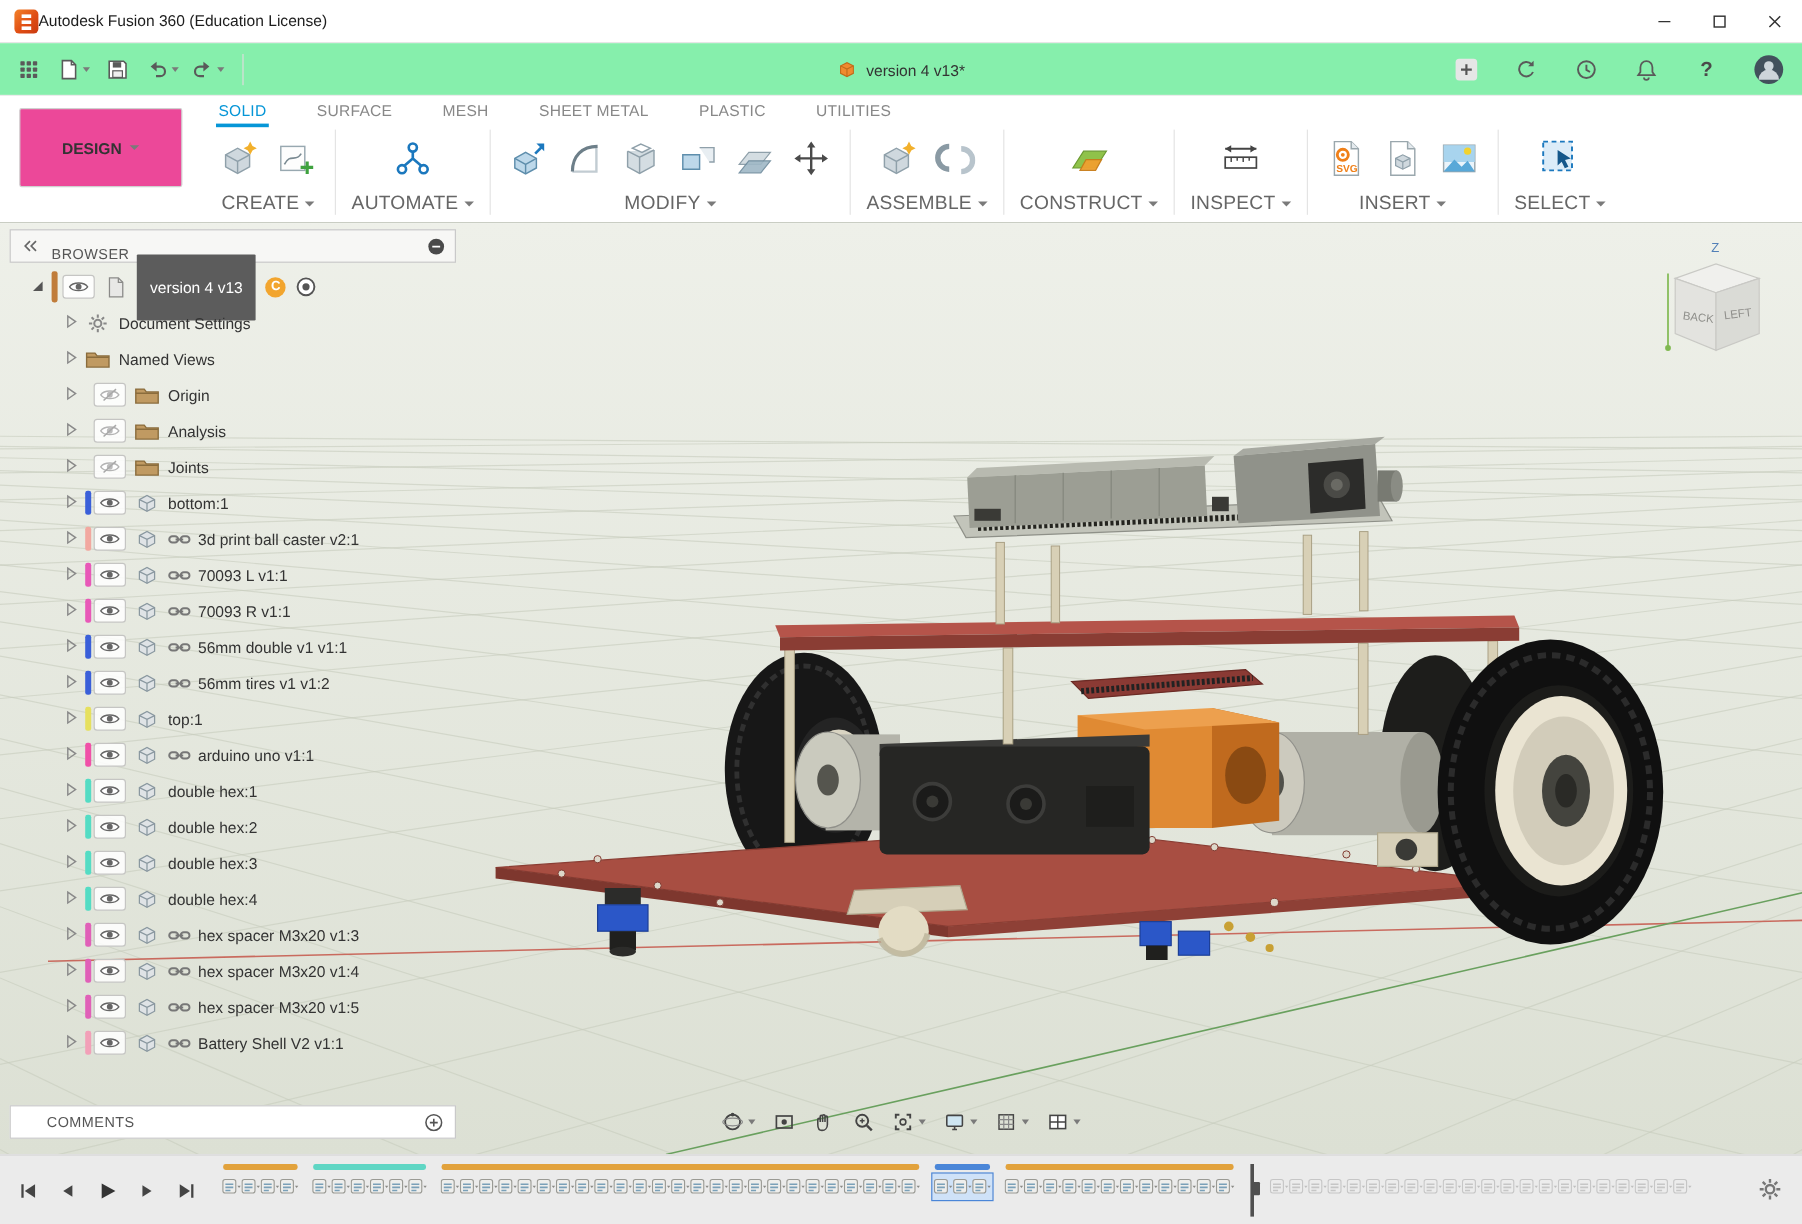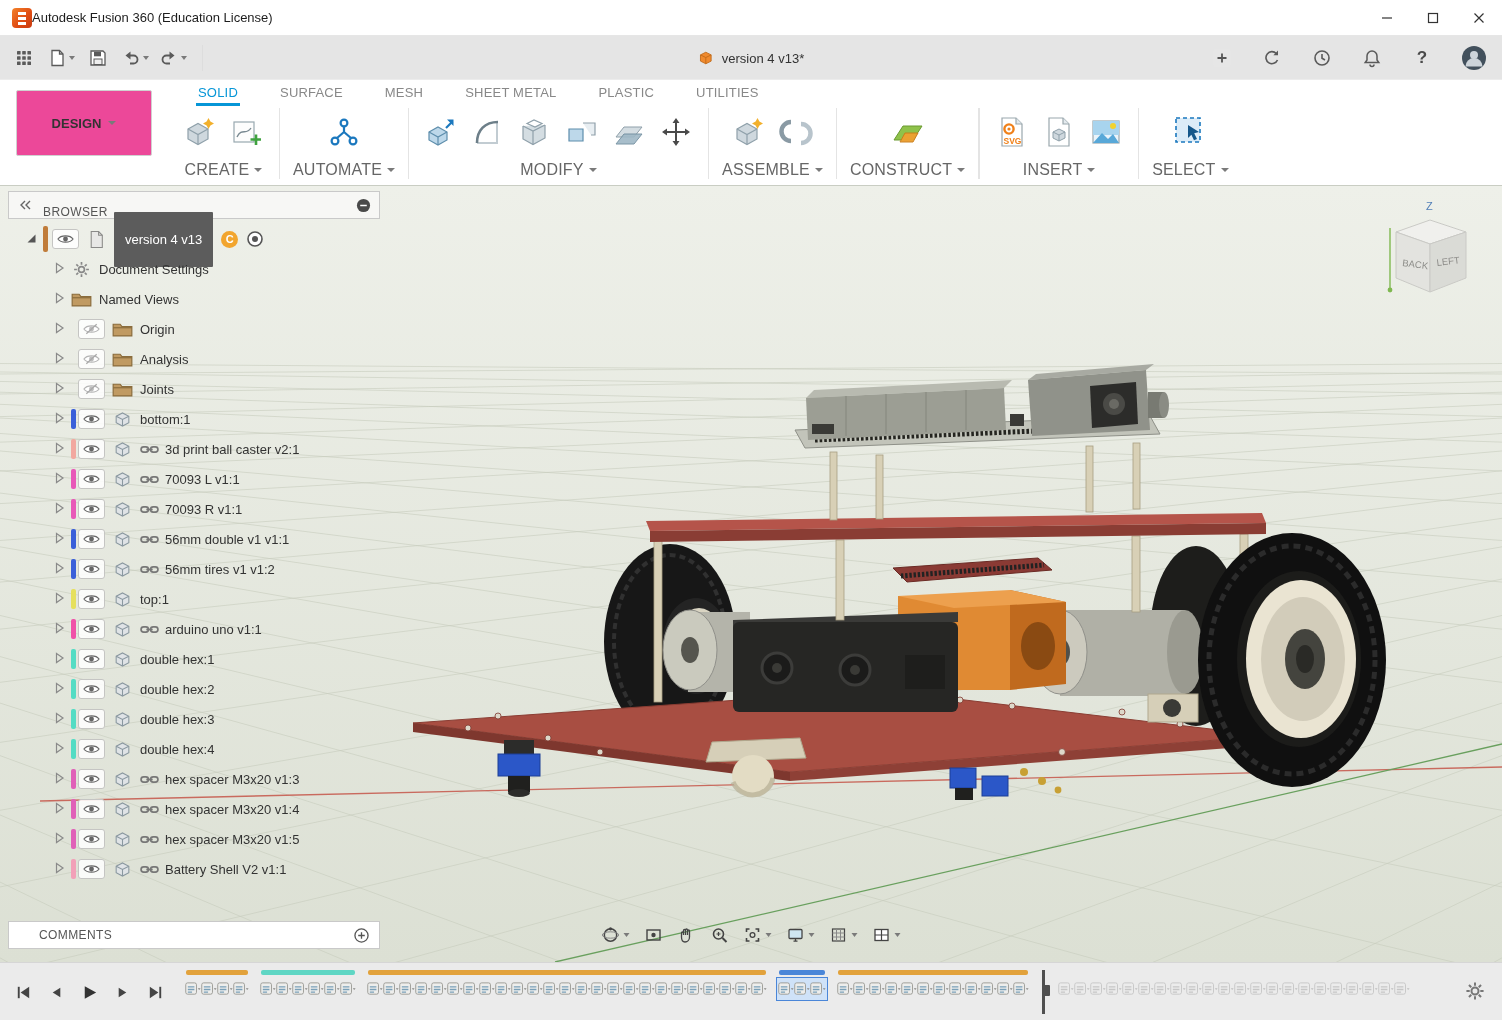--- a/index.html
+++ b/index.html
@@ -10,40 +10,40 @@
   
   .titlebar{position:absolute;top:0;left:0;right:0;height:36px;background:#fff;border-bottom:1px solid #e6e6e6;display:flex;align-items:center;}
   .app-logo{width:20px;height:20px;margin-left:12px;border-radius:4px;background:linear-gradient(135deg,#f3822a,#e04e14 55%,#c93a10);position:relative;}
   .app-logo::after{content:"";position:absolute;left:6px;top:4px;width:8px;height:3px;background:#fff;box-shadow:0 5px 0 #fff,-0px 10px 0 #fff;}
   .title-text{font-size:13px;color:#1d1d1d;}
   .win-btns{margin-left:auto;display:flex;height:100%;}
   .win-btn{width:46px;height:100%;display:flex;align-items:center;justify-content:center;}
   .win-btn svg{width:12px;height:12px;}
 
   
-  .qat{position:absolute;top:36px;left:0;right:0;height:44px;background:#e5e5e5;border-bottom:1px solid #ececec;}
+  .qat{position:absolute;top:36px;left:0;right:0;height:44px;background:#86efac;border-bottom:1px solid #ececec;}
   .qat-left{position:absolute;left:8px;top:0;height:44px;display:flex;align-items:center;gap:4px;}
   .qat-btn{height:32px;min-width:32px;padding:0 3px;display:flex;align-items:center;justify-content:center;border-radius:3px;}
   .icn20{width:20px;height:20px;display:inline-block;}
   .icn20 svg{width:100%;height:100%;}
   .qat-sep{width:1px;height:26px;background:#ddd;margin:0 8px;}
   .doc-tab{position:absolute;left:50%;top:0;transform:translateX(-50%);height:44px;display:flex;align-items:center;gap:8px;font-size:13px;color:#333;}
   .doc-tab .icn16{width:16px;height:16px;}
   .tab-close{position:absolute;left:1206px;top:10px;width:24px;height:24px;display:flex;align-items:center;justify-content:center;border-radius:3px;color:#555;}
   .tab-close svg{width:11px;height:11px;}
   .qat-right{position:absolute;right:12px;top:0;height:44px;display:flex;align-items:center;gap:22px;}
   .qat-right .qat-btn{min-width:28px;}
   .help-glyph{font-size:17px;font-weight:bold;color:#4a4a4a;}
   .icn26{width:26px;height:26px;}
   .icn26 svg{width:100%;height:100%;}
 
   
   .ribbon{position:absolute;top:80px;left:0;right:0;height:106px;background:#fff;border-bottom:1px solid #c9cdc3;}
   .design-box{position:absolute;left:16px;top:10px;width:136px;height:66px;border:1px solid #d0d0d0;border-radius:2px;display:flex;align-items:center;justify-content:center;gap:7px;font-size:13px;font-weight:bold;color:#333;background:#ec4899;}
-  .ribbon-tabs{position:absolute;left:196px;top:3px;display:flex;gap:38px;justify-content:flex-end;}
+  .ribbon-tabs{position:absolute;left:180px;top:3px;display:flex;gap:38px;justify-content:flex-end;}
   .ribbon-tab{font-size:13px;color:#888;padding:2px 2px 3px;letter-spacing:.2px;}
   .ribbon-tab.active{color:#0696d7;border-bottom:3px solid #0696d7;}
   .tool-row{position:absolute;left:168px;top:26px;display:flex;align-items:flex-start;}
   .tool-group{display:flex;flex-direction:column;align-items:center;padding:0 13px;}
   .tg-icons{height:52px;display:flex;align-items:center;gap:9px;}
   .tg-icon{width:38px;height:42px;display:flex;align-items:center;justify-content:center;border-radius:3px;}
   .tg-icon svg{width:34px;height:34px;}
   .tg-label{margin-top:3px;font-size:16px;color:#666;display:flex;align-items:center;gap:5px;white-space:nowrap;letter-spacing:.2px;}
   .vsep{width:1px;align-self:stretch;background:#e4e4e4;margin-top:2px;}
   .chev{display:inline-block;width:0;height:0;border-left:4px solid transparent;border-right:4px solid transparent;border-top:4.5px solid #7a7a7a;}
@@ -412,20 +412,38 @@
               </svg>
             </span>
           </div>
         </div>
         <div class="tg-label">
           <span>CONSTRUCT</span>
           <span class="chev"></span>
         </div>
       </div>
       <div class="vsep"></div>
+      <div class="tool-group">
+        <div class="tg-icons">
+          <div class="tg-icon">
+            <span>
+              <svg viewBox="0 0 34 34">
+                <path d="M4 9h26" stroke="#444" stroke-width="1.6"></path>
+                <path d="M4 9l5-3v6zM30 9l-5-3v6z" fill="#444"></path>
+                <rect x="4" y="16" width="26" height="9" fill="#fff" stroke="#444" stroke-width="1.4"></rect>
+                <path d="M9 16v4M14 16v3M19 16v4M24 16v3" stroke="#444" stroke-width="1.2"></path>
+              </svg>
+            </span>
+          </div>
+        </div>
+        <div class="tg-label">
+          <span>INSPECT</span>
+          <span class="chev"></span>
+        </div>
+      </div>
       <div class="vsep"></div>
       <div class="tool-group">
         <div class="tg-icons">
           <div class="tg-icon">
             <span>
               <svg viewBox="0 0 34 34">
                 <path d="M7 3h14l6 6v22H7z" fill="#fff" stroke="#9aa7ad" stroke-width="1.2"></path>
                 <path d="M21 3v6h6" fill="#e4eaee" stroke="#9aa7ad" stroke-width="1.2"></path>
                 <circle cx="14" cy="14" r="4.6" fill="none" stroke="#f08019" stroke-width="2.4"></circle>
                 <circle cx="14" cy="14" r="1.6" fill="#f08019"></circle>

